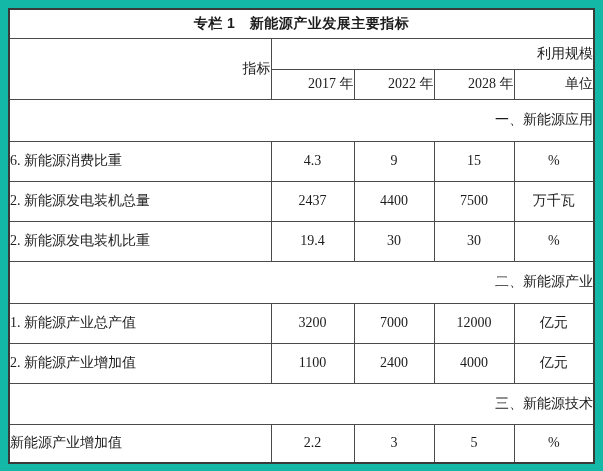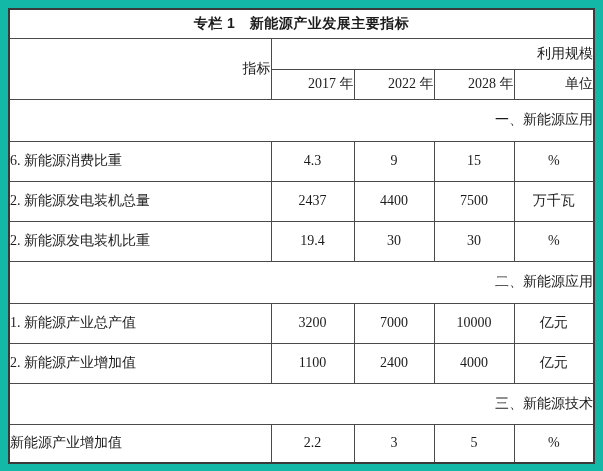--- a/index.html
+++ b/index.html
@@ -110,27 +110,27 @@
     </tr>
     <tr style="height:40px">
       <td class="label-cell">2. 新能源发电装机比重</td>
       <td class="num-cell">19.4</td>
       <td class="num-cell">30</td>
       <td class="num-cell">30</td>
       <td class="unit-cell">%</td>
     </tr>
 
     <tr style="height:42px">
-      <td colspan="5" class="section-cell">二、新能源应用</td>
+      <td colspan="5" class="section-cell">二、新能源产业</td>
     </tr>
     <tr style="height:40px">
       <td class="label-cell">1. 新能源产业总产值</td>
       <td class="num-cell">3200</td>
       <td class="num-cell">7000</td>
-      <td class="num-cell">10000</td>
+      <td class="num-cell">12000</td>
       <td class="unit-cell">亿元</td>
     </tr>
     <tr style="height:40px">
       <td class="label-cell">2. 新能源产业增加值</td>
       <td class="num-cell">1100</td>
       <td class="num-cell">2400</td>
       <td class="num-cell">4000</td>
       <td class="unit-cell">亿元</td>
     </tr>
 

